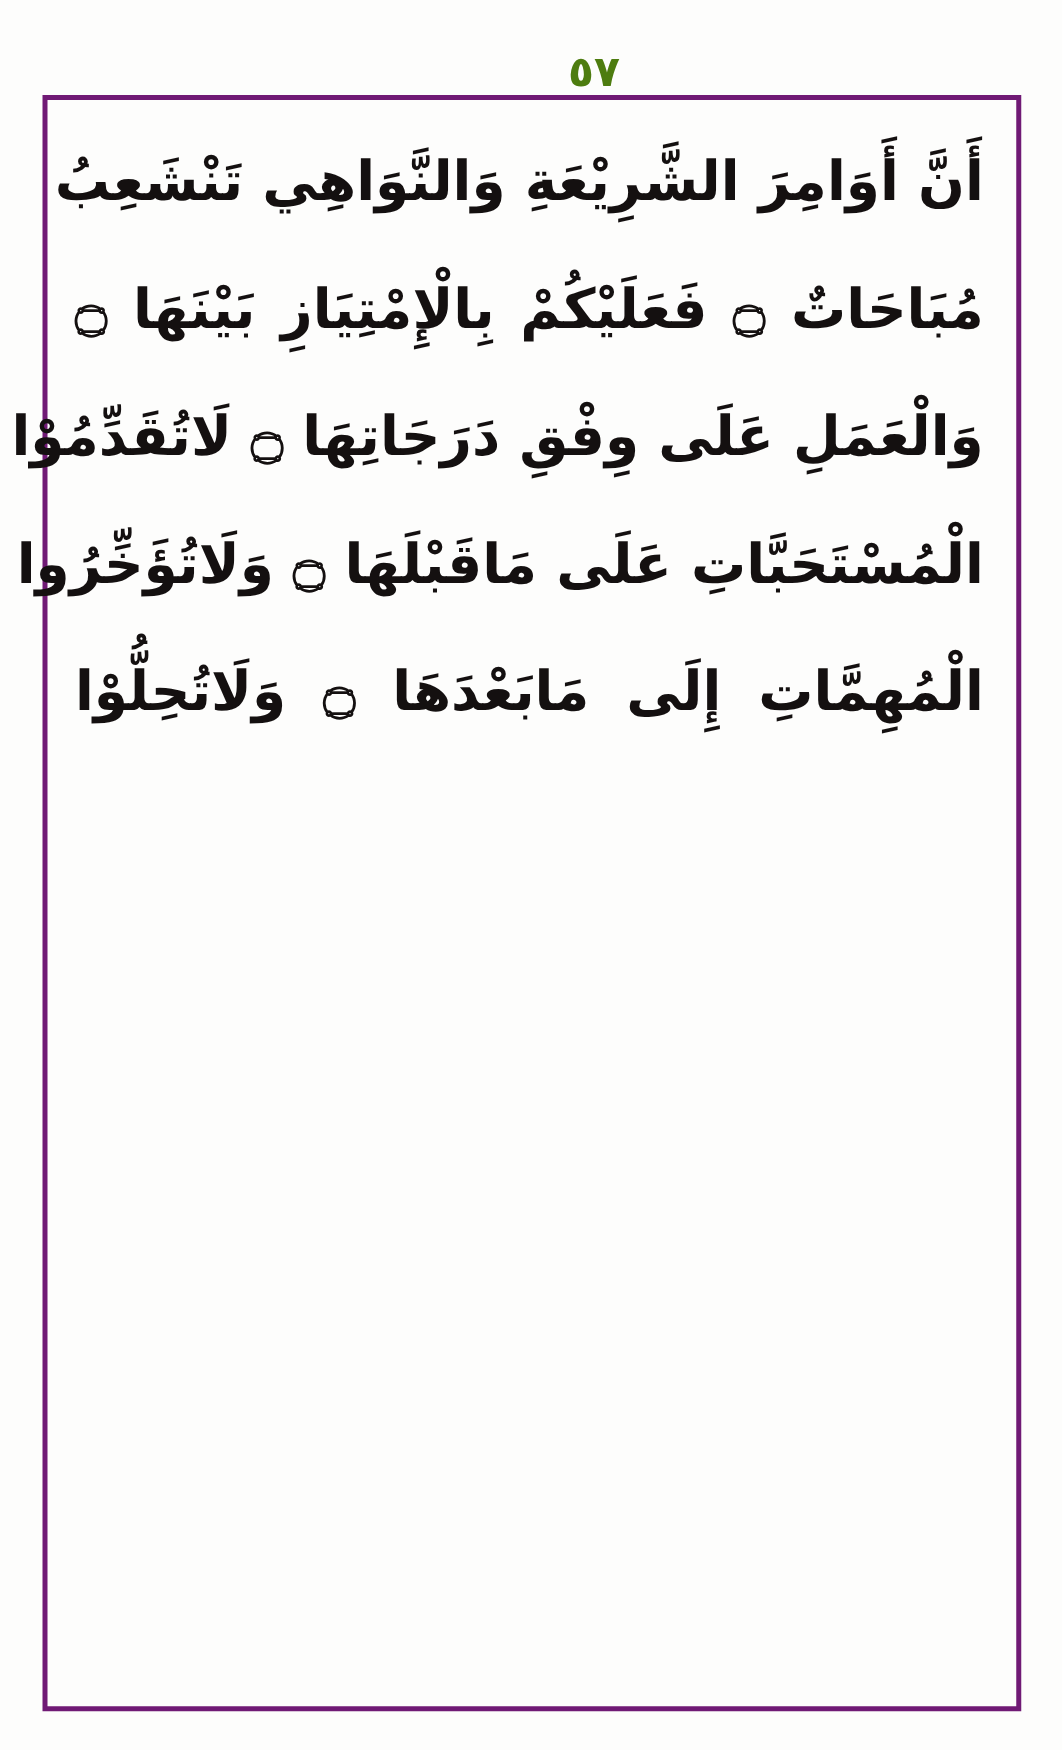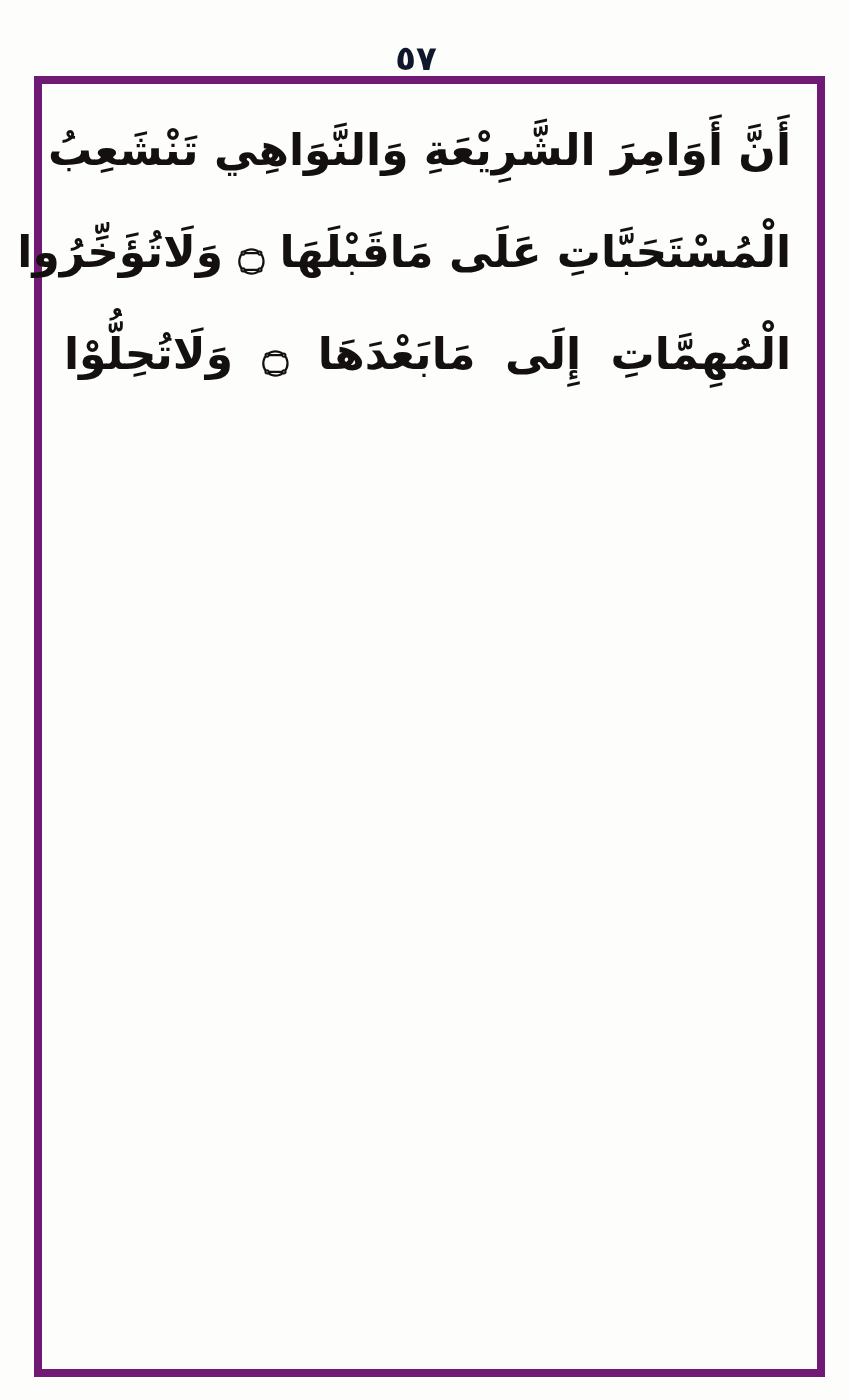--- a/index.html
+++ b/index.html
@@ -11,38 +11,38 @@
     overflow: hidden;
   }
   .page {
     position: relative;
     width: 850px;
     height: 1400px;
     background: #fdfdfc;
   }
   .page-number {
     position: absolute;
-    left: 376px;
+    left: 416px;
     top: 38px;
     width: 80px;
-    text-align: center;
+    text-align: right;
     font-family: "DejaVu Sans", sans-serif;
     font-weight: bold;
     font-size: 34px;
     line-height: 40px;
-    color: #0f172a;
+    color: #4d7c0f;
     direction: rtl;
   }
   .frame {
     position: absolute;
     left: 34px;
     top: 76px;
     width: 775px;
     height: 1285px;
-    border: 8px solid #701a75;
+    border: 4px solid #701a75;
     box-sizing: content-box;
   }
   .lines {
     position: absolute;
     left: 0;
     top: 14px;
     width: 775px;
     direction: rtl;
   }
   .line {
@@ -73,20 +73,26 @@
 
 <div class="page">
   <div class="page-number">٥٧</div>
 
   <div class="frame">
     <div class="lines">
       <div class="line">
           <span>أَنَّ أَوَامِرَ الشَّرِيْعَةِ وَالنَّوَاهِي تَنْشَعِبُ</span>
         </div>
       <div class="line">
+          <span>مُبَاحَاتٌ ۝ فَعَلَيْكُمْ بِالْإِمْتِيَازِ بَيْنَهَا ۝</span>
+        </div>
+      <div class="line">
+          <span>وَالْعَمَلِ عَلَى وِفْقِ دَرَجَاتِهَا ۝ لَاتُقَدِّمُوْا</span>
+        </div>
+      <div class="line">
           <span>الْمُسْتَحَبَّاتِ عَلَى مَاقَبْلَهَا ۝ وَلَاتُؤَخِّرُوا</span>
         </div>
       <div class="line">
           <span>الْمُهِمَّاتِ إِلَى مَابَعْدَهَا ۝ وَلَاتُحِلُّوْا</span>
         </div>
     </div>
   </div>
 </div>
 
 </body></html>

